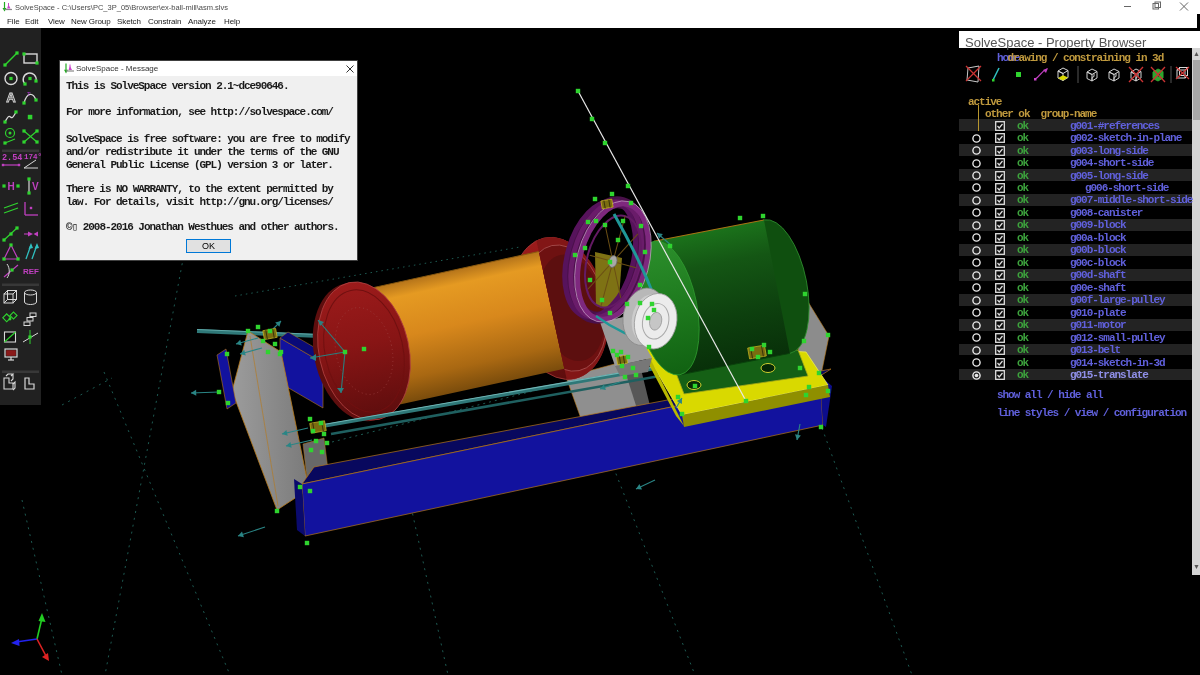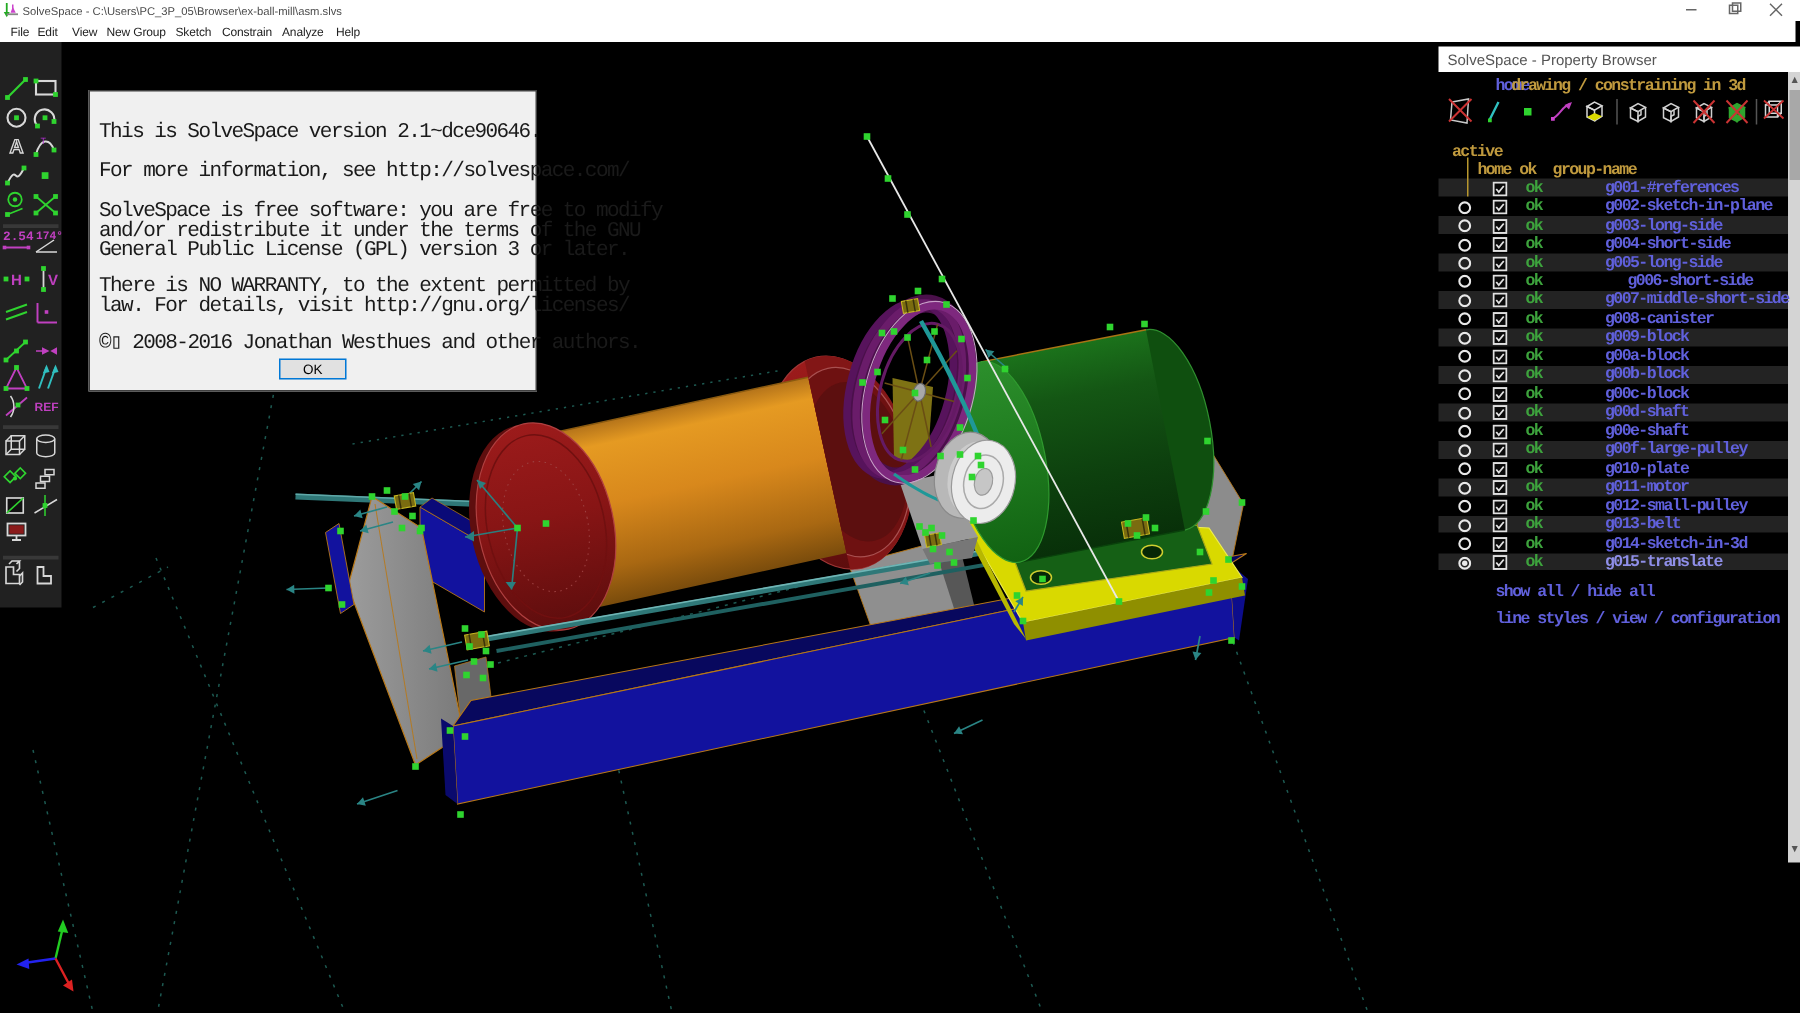--- a/index.html
+++ b/index.html
@@ -7,25 +7,25 @@
   .abs{position:absolute;}
   #titlebar{left:0;top:0;width:1200px;height:14px;background:#fff;}
   #menubar{left:0;top:14px;width:1197px;height:14px;background:#fff;}
   .menuitem{position:absolute;top:3px;font-size:8px;letter-spacing:-0.1px;color:#222;}
   #ttext{position:absolute;left:15px;top:2.5px;font-size:7.5px;color:#4a4a4a;}
   #toolbar{left:0;top:28px;width:41px;height:377px;background:#212121;}
   
   #dialog{left:59px;top:60px;width:299px;height:201px;background:#f0f0f0;border:1px solid #404040;box-sizing:border-box;}
   #dlgtitle{position:absolute;left:0;top:0;width:100%;height:15px;background:#fff;}
   #dlgtitle span{position:absolute;left:16px;top:3px;font-size:8px;color:#333;}
-  .sstext{position:absolute;font-family:"Liberation Mono",monospace;font-size:14px;font-weight:normal;letter-spacing:-1.04px;color:#1a1a1a;white-space:pre;}
+  .sstext{position:absolute;font-family:"Liberation Mono",monospace;font-size:11px;font-weight:bold;letter-spacing:-1.04px;color:#1a1a1a;white-space:pre;}
   
   #panel{left:959px;top:31px;width:241px;height:544px;background:#000;}
   #paneltitle{position:absolute;left:0;top:0;width:100%;height:16.5px;background:#fff;}
-  #paneltitle span{position:absolute;left:6px;top:4px;font-size:10px;color:#555;}
+  #paneltitle span{position:absolute;left:6px;top:4px;font-size:13px;color:#555;}
   .pb{position:absolute;font-family:"Liberation Mono",monospace;font-size:11px;font-weight:bold;letter-spacing:-1.04px;white-space:pre;}
   .tan{color:#c09a3e;}
   .blu{color:#6060dc;padding-left:29px;}
   .grn{color:#3da33d;}
   .rowstripe{position:absolute;left:0px;width:233px;height:11.6px;background:#232323;}
 </style>
 </head>
 <body>
 <svg id="scene" class="abs" style="left:0;top:0" width="1200" height="675" viewBox="0 0 1200 675">
 <defs>
@@ -424,20 +424,34 @@
       </g>
       <rect x="6.2" y="322.2" width="9.6" height="5.6" fill="#8a1a1a"></rect>
       <g stroke="#d8d8d8" stroke-width="1.1" fill="none">
         <path d="M 4,350 h5 v5 h4 v6 h-9 z"></path>
         <path d="M 6,348 l2,-2 h5 l-2,2 m2,-2 v5 l-2,2 m2,3 l2,-2 v6 l-2,2"></path>
       </g>
       <path d="M 25,350 h4 v6 h5 v5 h-9 z" stroke="#d8d8d8" stroke-width="1.2" fill="none"></path>
     </svg>
   </div>
 <div id="dialog" class="abs">
+    <div id="dlgtitle">
+<svg class="abs" style="left:3px;top:2px" width="11" height="11" viewBox="0 0 11 11">
+<line x1="3" y1="0.5" x2="3" y2="7.5" stroke="#22aa22" stroke-width="1.2"></line>
+<polygon points="3,10.5 1,6.8 5,6.8" fill="#22aa22"></polygon>
+<line x1="3" y1="8" x2="11" y2="8" stroke="#888" stroke-width="1.2"></line>
+<polygon points="5.5,7 7,3 9,7" fill="#cc44cc"></polygon>
+<line x1="7" y1="1.5" x2="7" y2="6.5" stroke="#cc44cc" stroke-width="1"></line>
+</svg>
+<span>SolveSpace - Message</span>
+<svg class="abs" style="left:285px;top:3px" width="10" height="10" viewBox="0 0 10 10">
+<line x1="1.5" y1="1.5" x2="8.5" y2="8.5" stroke="#333" stroke-width="1"></line>
+<line x1="8.5" y1="1.5" x2="1.5" y2="8.5" stroke="#333" stroke-width="1"></line>
+</svg>
+</div>
     <div class="sstext" style="left:6px;top:19px">This is SolveSpace version 2.1~dce90646.</div>
     <div class="sstext" style="left:6px;top:45px">For more information, see http://solvespace.com/</div>
     <div class="sstext" style="left:6px;top:84.5px">and/or redistribute it under the terms of the GNU</div>
     <div class="sstext" style="left:6px;top:71.5px">SolveSpace is free software: you are free to modify</div>
     <div class="sstext" style="left:6px;top:97.5px">General Public License (GPL) version 3 or later.</div>
     <div class="sstext" style="left:6px;top:122px">There is NO WARRANTY, to the extent permitted by</div>
     <div class="sstext" style="left:6px;top:135px">law. For details, visit http://gnu.org/licenses/</div>
     <div class="sstext" style="left:6px;top:159px">©▯ 2008-2016 Jonathan Westhues and other authors.</div>
     <div style="position:absolute;left:126px;top:177.5px;width:43px;height:12px;background:#e1e1e1;border:1px solid #0078d7;text-align:center;font-size:9px;line-height:12px;color:#000">OK</div>
   </div>
@@ -499,21 +513,21 @@
         <rect x="214.5" y="3.5" width="8" height="8"></rect>
         <line x1="212" y1="6" x2="214.5" y2="3.5"></line>
         <line x1="220" y1="6" x2="222.5" y2="3.5"></line>
         <line x1="212" y1="14" x2="214.5" y2="11.5"></line>
         <line x1="220" y1="14" x2="222.5" y2="11.5"></line>
       </g>
       <line x1="211" y1="3" x2="224" y2="15" stroke="#cc3333" stroke-width="1.2"></line>
       <line x1="224" y1="3" x2="211" y2="15" stroke="#cc3333" stroke-width="1.2"></line>
     </svg>
     <div class="pb tan" style="left:9px;top:64.5px">active</div>
-    <div class="pb tan" style="left:26px;top:77px">home ok  group-name</div>
+    <div class="pb tan" style="left:26px;top:77px">other ok  group-name</div>
     <div class="rowstripe" style="top:88.3px"></div>
     <svg class="abs" style="left:36px;top:89.5px" width="10" height="10" viewBox="0 0 10 10">
       <rect x="0.7" y="0.7" width="8.6" height="8.6" fill="#0a0a0a" stroke="#e0e0e0" stroke-width="1.3"></rect>
       <path d="M 2.5,5 4.2,7 7.5,3" fill="none" stroke="#e0e0e0" stroke-width="1.2"></path>
     </svg>
     <div class="pb grn" style="left:58px;top:88.5px">ok</div>
     <div class="pb blu" style="left:82px;top:88.5px;">g001-#references</div>
     <svg class="abs" style="left:13px;top:102.5px" width="9" height="9" viewBox="0 0 9 9">
       <circle cx="4.5" cy="4.5" r="3.6" fill="none" stroke="#e8e8e8" stroke-width="1.4"></circle>
     </svg>

